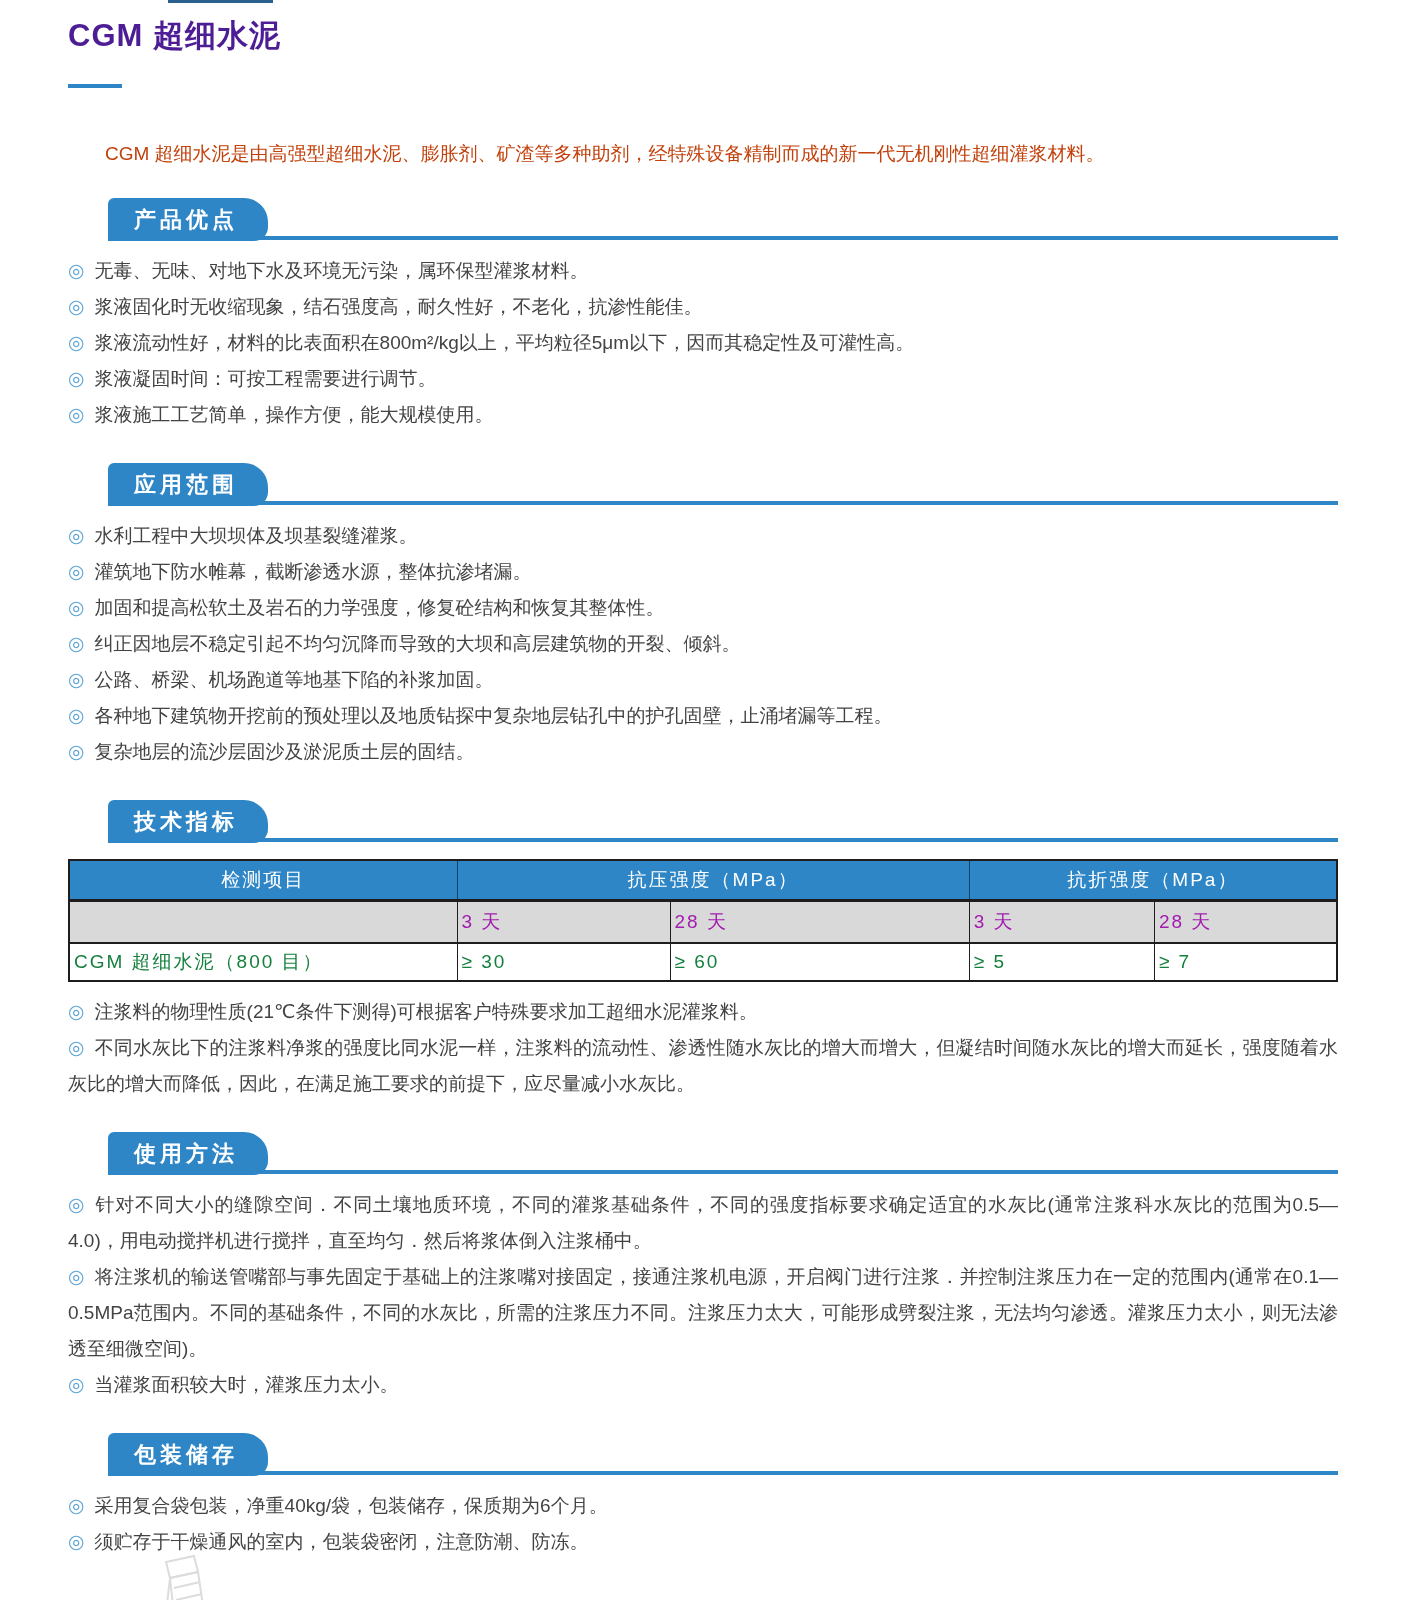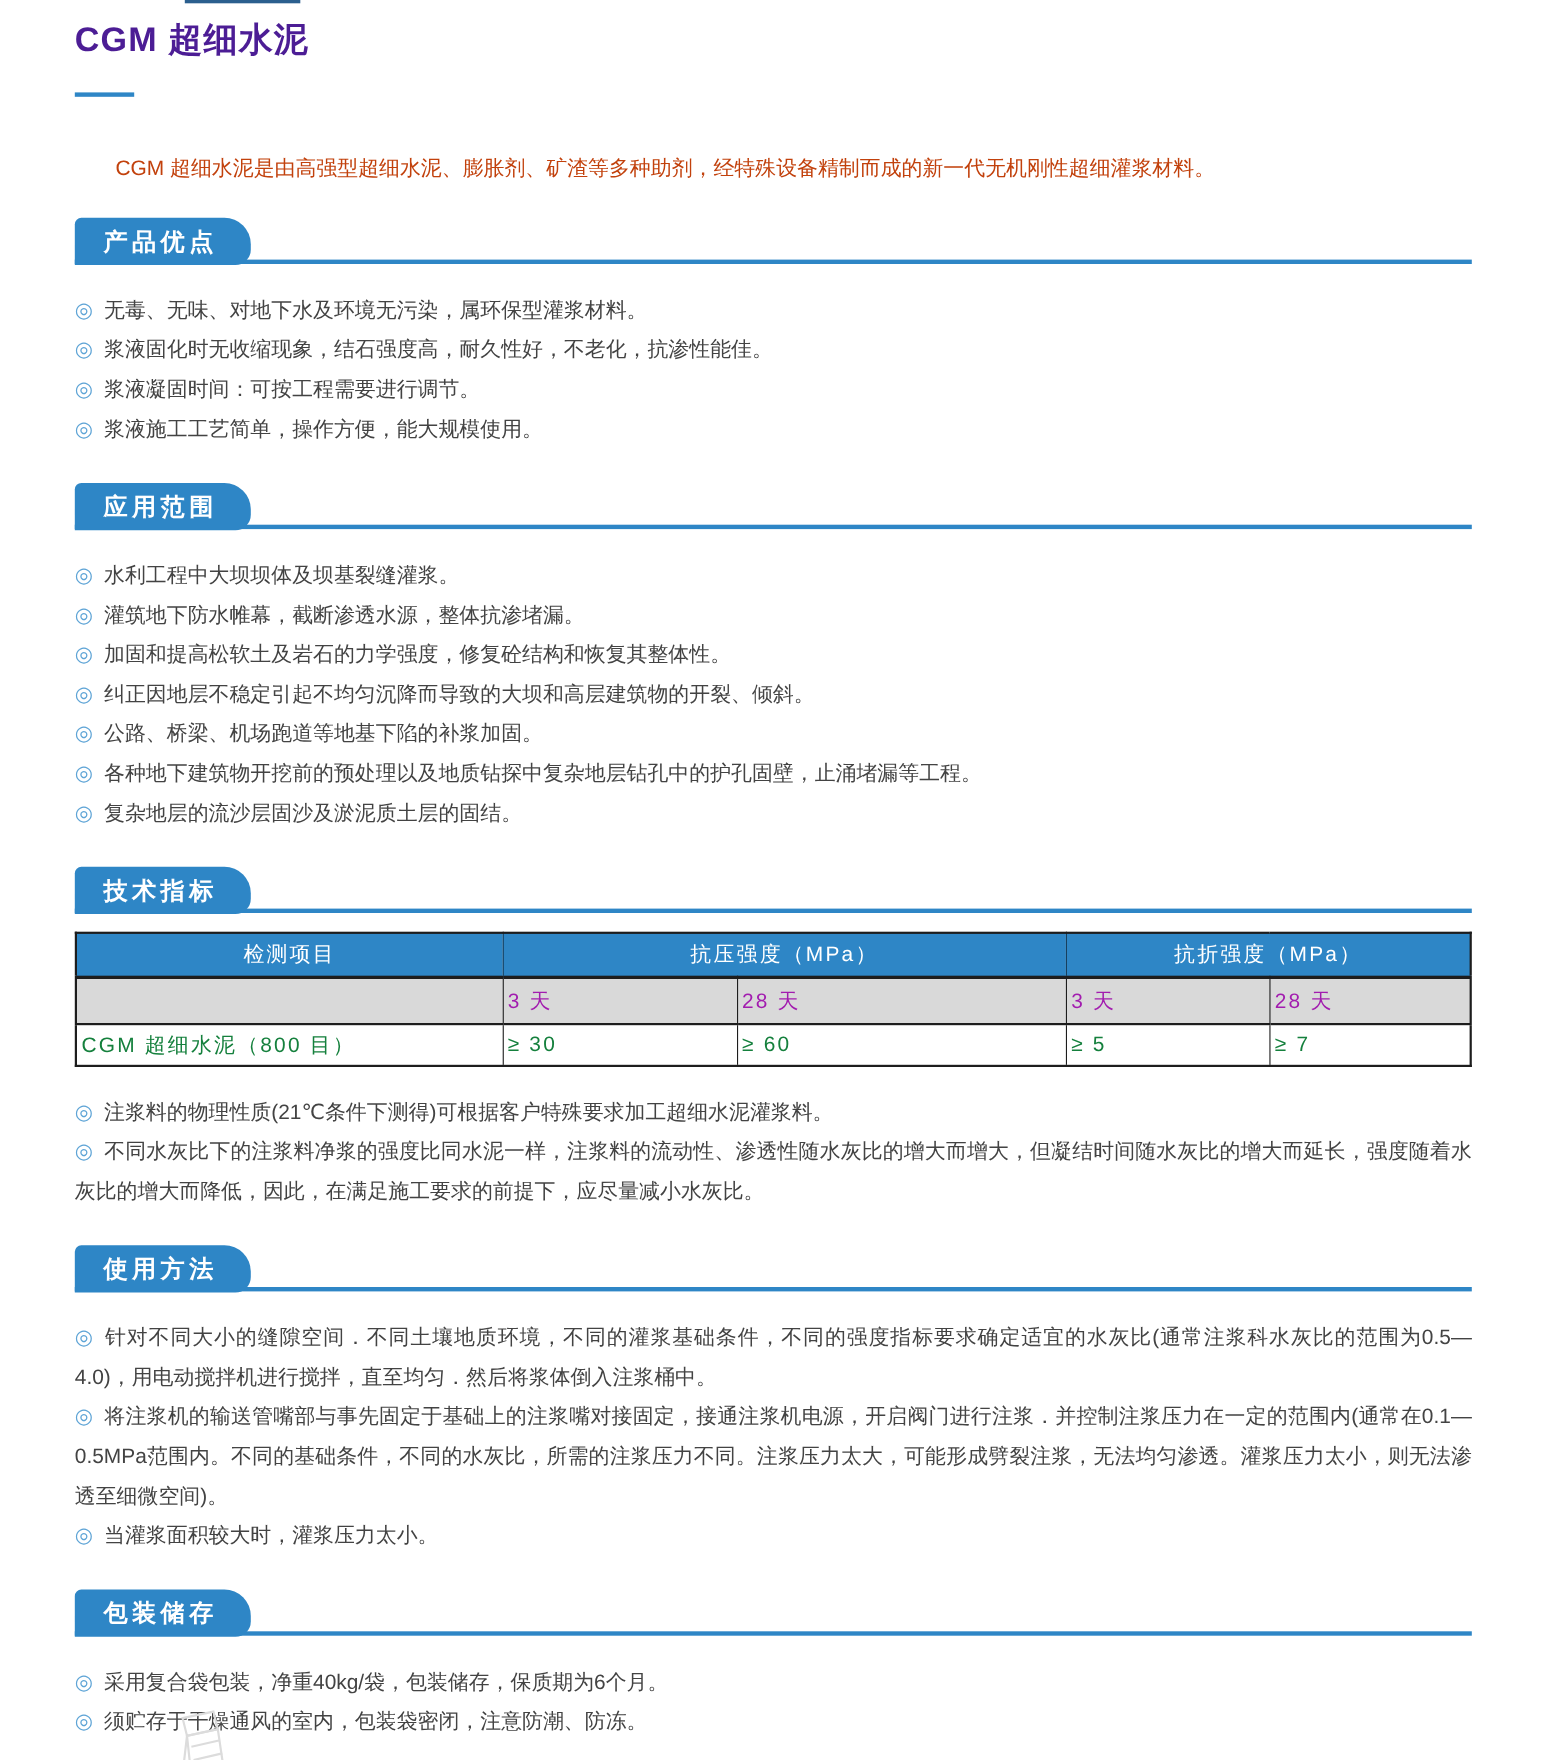--- a/index.html
+++ b/index.html
@@ -36,20 +36,21 @@
     margin-top: 52px;
     font-size: 19px;
     line-height: 28px;
     text-indent: 37px;
     color: #c2410c;
   }
   section { margin-top: 30px; }
   .sec-head {
     position: relative;
     height: 43px;
+    margin-left: 40px;
   }
   .sec-head::after {
     content: "";
     position: absolute;
     left: 0; right: 0; bottom: 1px;
     height: 4px;
     background: #2E86C6;
   }
   .badge {
     position: relative;
@@ -59,21 +60,21 @@
     color: #ffffff;
     font-size: 22px;
     font-weight: bold;
     letter-spacing: 4px;
     line-height: 27px;
     padding: 8px 30px 8px 26px;
     border-radius: 6px 24px 14px 0;
   }
   ul.bullets {
     list-style: none;
-    margin-top: 24px;
+    margin-top: 12px;
   }
   ul.bullets li {
     font-size: 19px;
     line-height: 36px;
     text-align: justify;
     color: #434343;
   }
   .bl {
     color: #5EA4D6;
     margin-right: 10px;
@@ -135,20 +136,21 @@
 
 <p class="intro">CGM 超细水泥是由高强型超细水泥、膨胀剂、矿渣等多种助剂，经特殊设备精制而成的新一代无机刚性超细灌浆材料。</p>
 
 <section>
   <div class="sec-head">
     <span class="badge">产品优点</span>
   </div>
   <ul class="bullets">
     <li><span class="bl">◎</span><span>无毒、无味、对地下水及环境无污染，属环保型灌浆材料。</span></li>
     <li><span class="bl">◎</span><span>浆液固化时无收缩现象，结石强度高，耐久性好，不老化，抗渗性能佳。</span></li>
+    <li><span class="bl">◎</span><span>浆液流动性好，材料的比表面积在800m²/kg以上，平均粒径5μm以下，因而其稳定性及可灌性高。</span></li>
     <li><span class="bl">◎</span><span>浆液凝固时间：可按工程需要进行调节。</span></li>
     <li><span class="bl">◎</span><span>浆液施工工艺简单，操作方便，能大规模使用。</span></li>
   </ul>
 </section>
 
 <section>
   <div class="sec-head">
     <span class="badge">应用范围</span>
   </div>
   <ul class="bullets">

